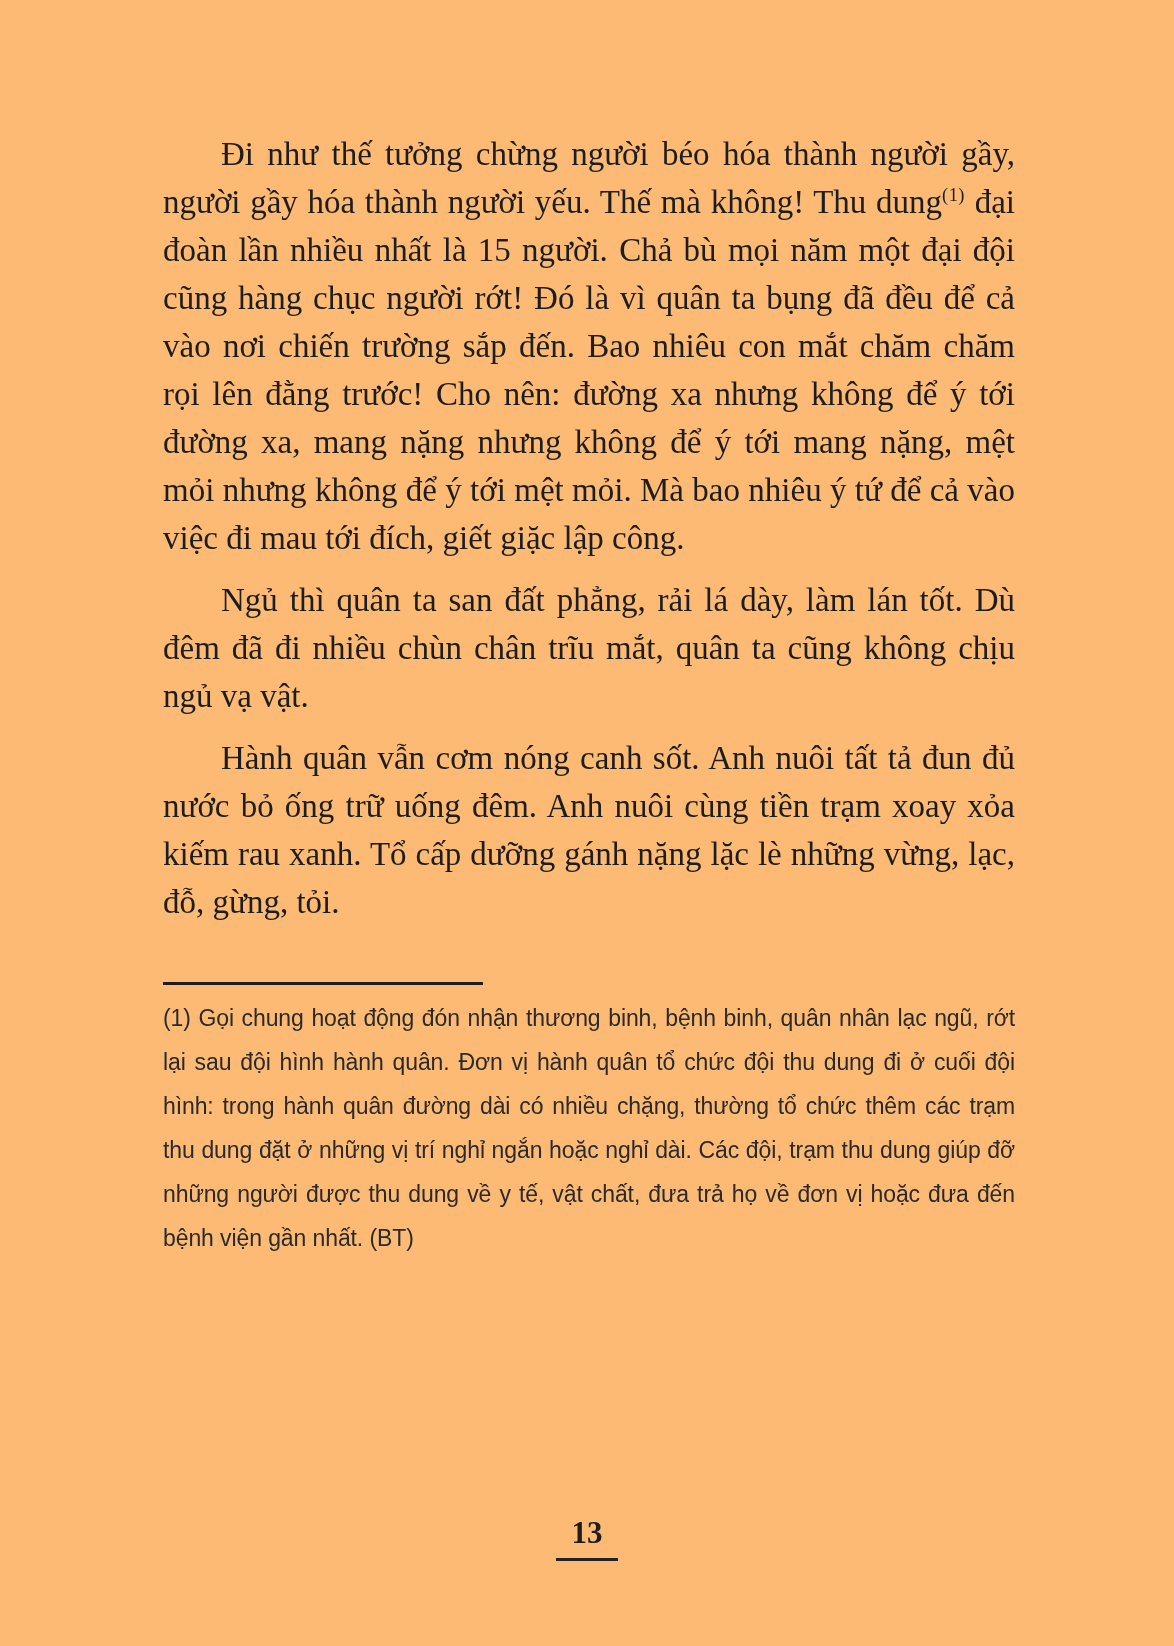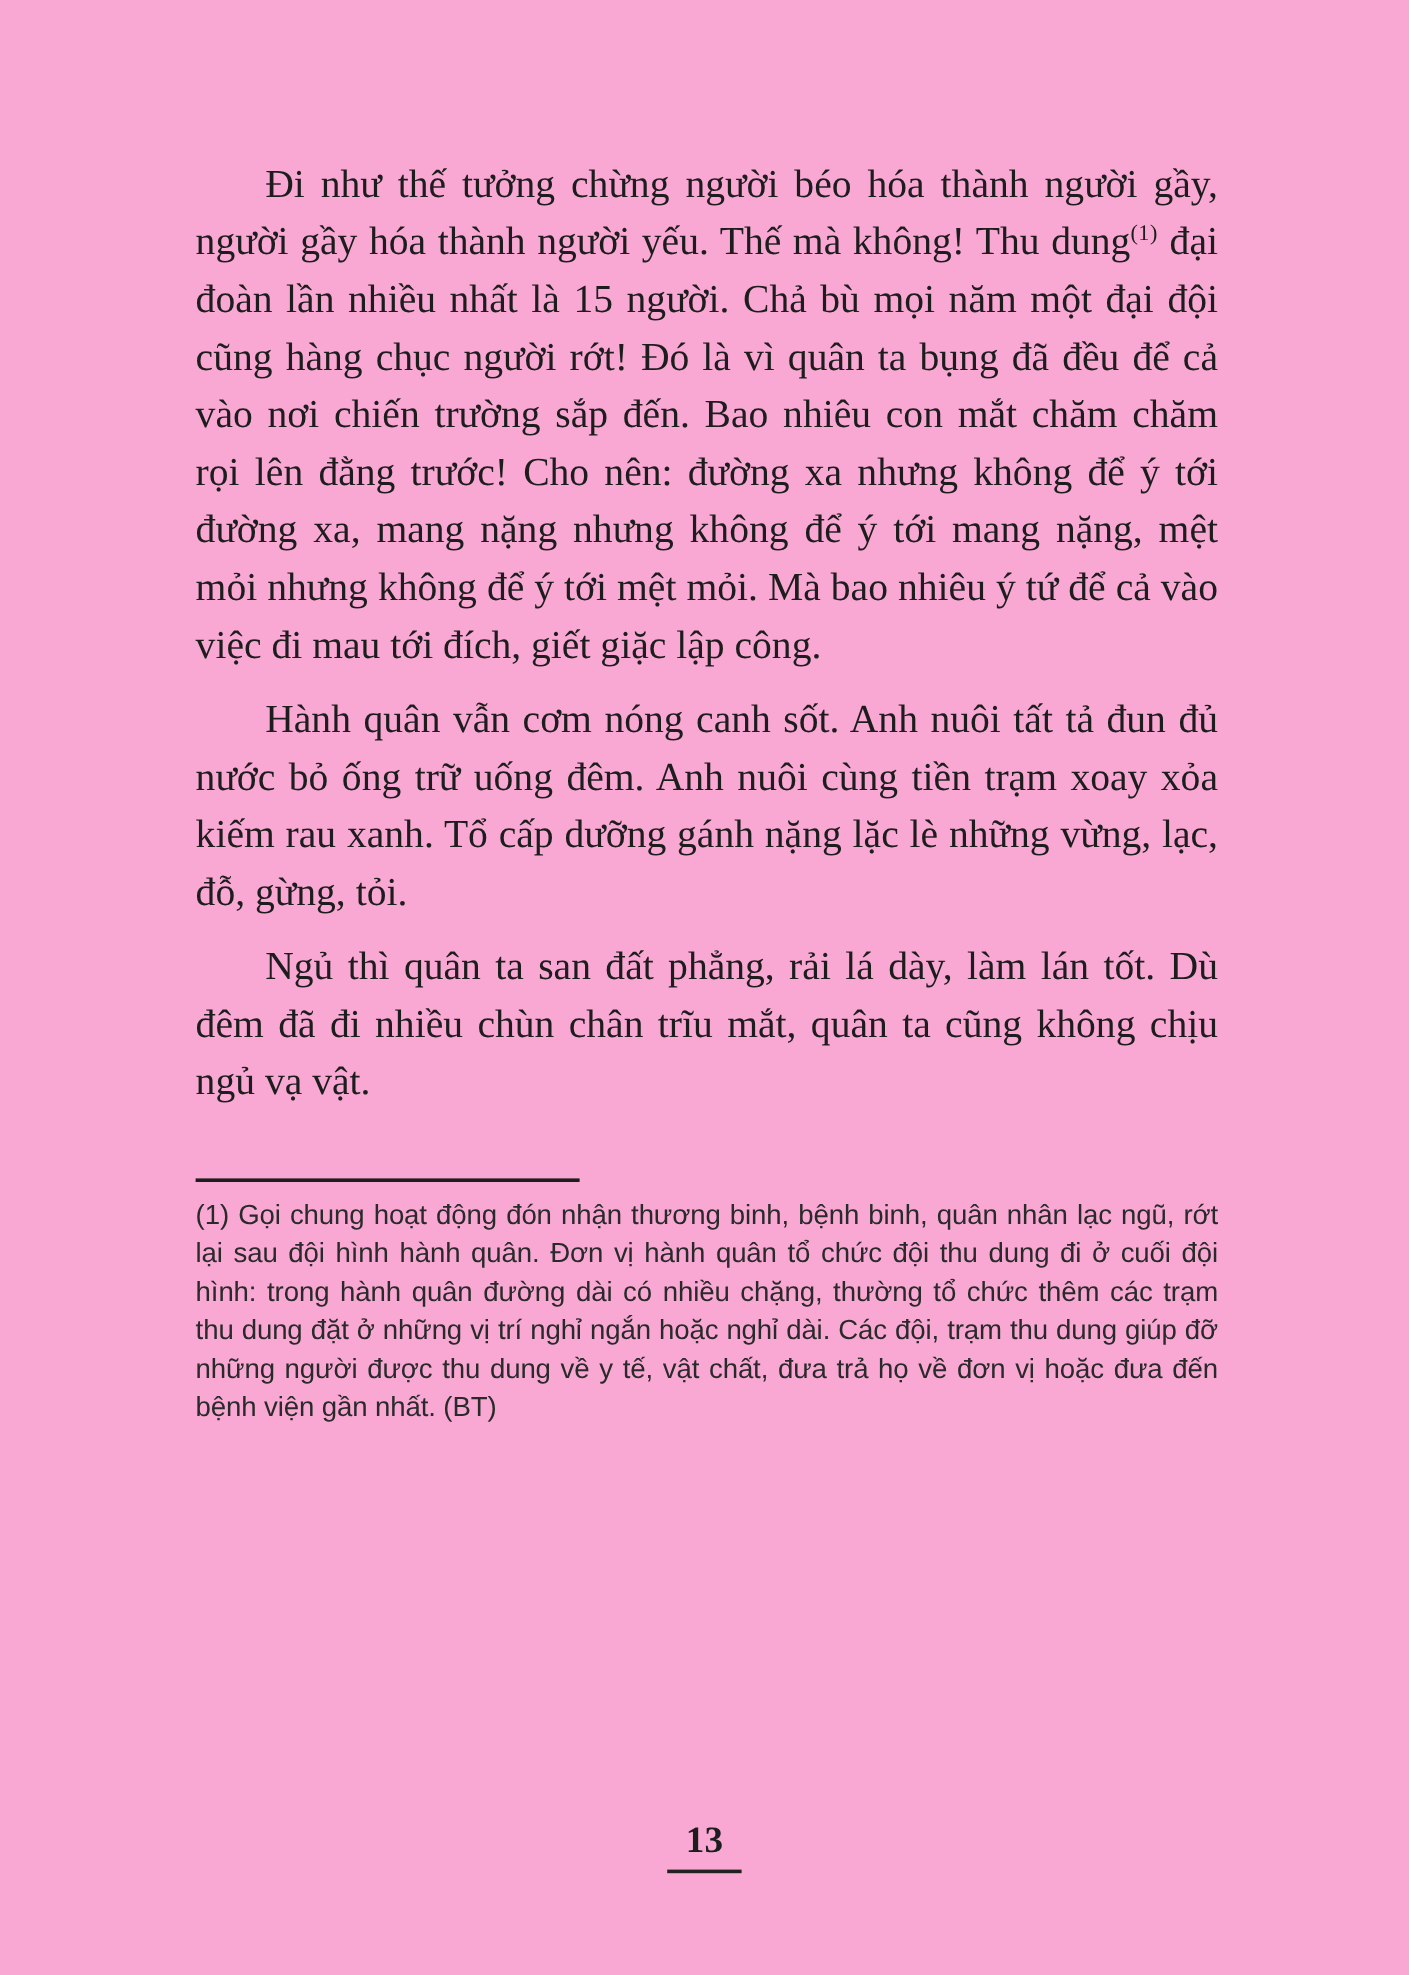--- a/index.html
+++ b/index.html
@@ -4,21 +4,21 @@
 <style>
   html, body {
     margin: 0;
     padding: 0;
     background: #ffffff;
   }
   .page {
     position: relative;
     width: 1174px;
     height: 1646px;
-    background: #f9a8d4;
+    background: #fdba74;
     overflow: hidden;
     font-family: "Liberation Serif", serif;
     color: #1d1d1d;
   }
   .text-block {
     position: absolute;
     left: 163px;
     top: 130px;
     width: 852px;
   }
@@ -45,21 +45,21 @@
   .footnote-rule {
     width: 320px;
     height: 3px;
     background: #1d1d1d;
     margin: 0 0 11px 0;
   }
   .footnote-text {
     margin: 0;
     font-family: "Liberation Sans", sans-serif;
     font-size: 23px;
-    line-height: 32px;
+    line-height: 44px;
     text-align: justify;
     color: #2a2a2a;
     letter-spacing: -0.1px;
   }
   .page-footer {
     position: absolute;
     left: 0;
     top: 1516px;
     width: 1174px;
     text-align: center;
@@ -82,23 +82,23 @@
 </head>
 <body>
 
 <div class="page">
 
   <main class="text-block">
 
     <p class="body-para"><span>Đi như thế tưởng chừng người béo hóa thành người gầy, người gầy hóa thành người yếu. Thế mà không! Thu dung</span><sup class="fn-ref">(1)</sup><span> đại đoàn lần nhiều nhất là 15 người. Chả bù mọi năm một đại đội cũng hàng chục người rớt! Đó là vì quân ta bụng đã đều để cả vào nơi chiến trường sắp đến. Bao nhiêu con mắt chăm chăm rọi lên đằng trước! Cho nên: đường xa nhưng không để ý tới đường xa, mang nặng nhưng không để ý tới mang nặng, mệt mỏi nhưng không để ý tới mệt mỏi. Mà bao nhiêu ý tứ để cả vào việc đi mau tới đích, giết giặc lập công.</span></p>
 
 
+    <p class="body-para">Ngủ thì quân ta san đất phẳng, rải lá dày, làm lán tốt. Dù đêm đã đi nhiều chùn chân trĩu mắt, quân ta cũng không chịu ngủ vạ vật.</p>
+
     <p class="body-para">Hành quân vẫn cơm nóng canh sốt. Anh nuôi tất tả đun đủ nước bỏ ống trữ uống đêm. Anh nuôi cùng tiền trạm xoay xỏa kiếm rau xanh. Tổ cấp dưỡng gánh nặng lặc lè những vừng, lạc, đỗ, gừng, tỏi.</p>
-
-    <p class="body-para">Ngủ thì quân ta san đất phẳng, rải lá dày, làm lán tốt. Dù đêm đã đi nhiều chùn chân trĩu mắt, quân ta cũng không chịu ngủ vạ vật.</p>
 
 
     <div class="footnote-section">
       <div class="footnote-rule"></div>
       <p class="footnote-text">(1) Gọi chung hoạt động đón nhận thương binh, bệnh binh, quân nhân lạc ngũ, rớt lại sau đội hình hành quân. Đơn vị hành quân tổ chức đội thu dung đi ở cuối đội hình: trong hành quân đường dài có nhiều chặng, thường tổ chức thêm các trạm thu dung đặt ở những vị trí nghỉ ngắn hoặc nghỉ dài. Các đội, trạm thu dung giúp đỡ những người được thu dung về y tế, vật chất, đưa trả họ về đơn vị hoặc đưa đến bệnh viện gần nhất. (BT)</p>
     </div>
 
   </main>
 
   <footer class="page-footer">

